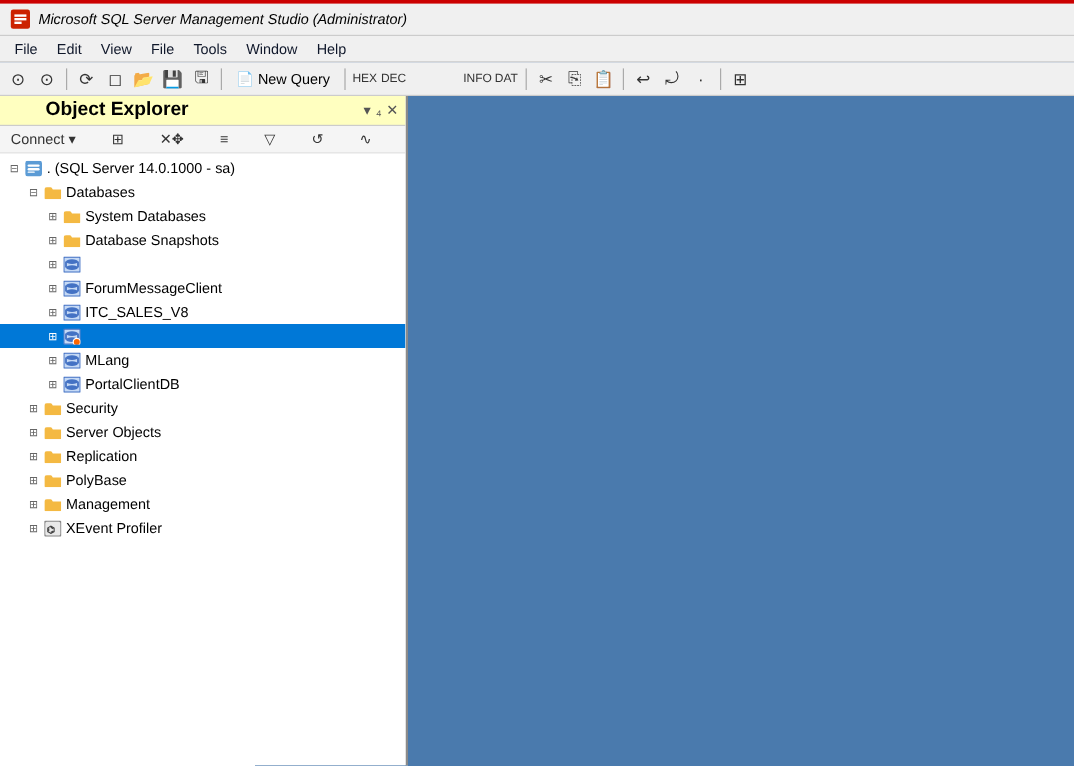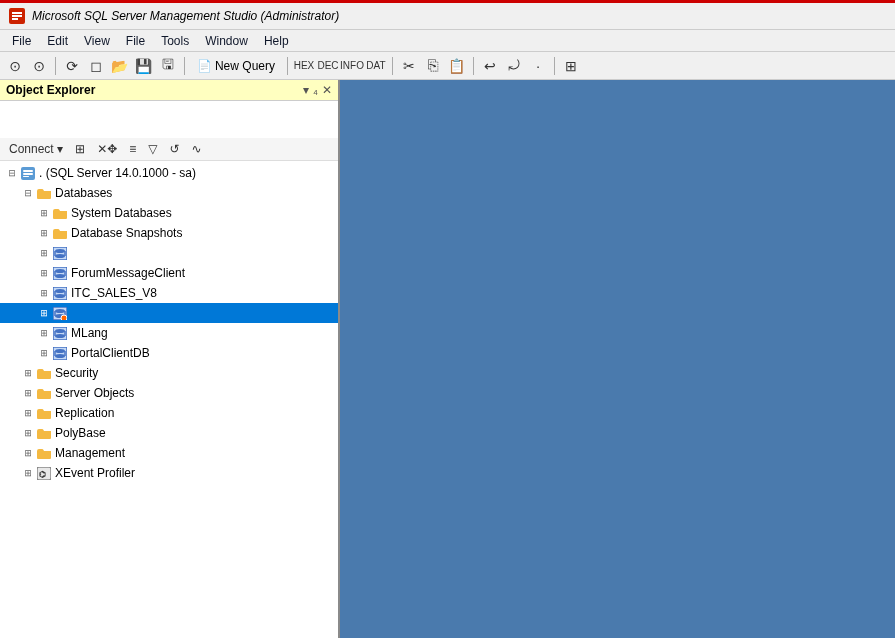--- a/index.html
+++ b/index.html
@@ -116,37 +116,37 @@
       justify-content: space-between;
     }
     .oe-title-row {
       display: flex;
       align-items: center;
       justify-content: space-between;
       width: 100%;
     }
     .oe-title {
       font-weight: bold;
-      font-size: 12px;
+      font-size: 16px;
       color: #000;
+      margin-left: 32px;
     }
     .oe-header-icons {
       display: flex;
       align-items: center;
       gap: 4px;
       font-size: 12px;
       color: #555;
     }
     .oe-toolbar {
       background: #f5f5f5;
       border-bottom: 1px solid #ddd;
       padding: 2px 4px;
       display: flex;
-      gap: 2px;
-      margin-top: 37px;
+      gap: 20px;
     }
     .oe-toolbar-btn {
       font-size: 12px;
       padding: 1px 4px;
       cursor: pointer;
       color: #333;
       border: 1px solid transparent;
       border-radius: 2px;
     }
     .oe-tree {
@@ -242,21 +242,21 @@
   <div class="toolbar-btn">💾</div>
   <div class="toolbar-btn">🖫</div>
   <div class="toolbar-separator"></div>
   <div class="toolbar-new-query">
     <span>📄</span>
     <span>New Query</span>
   </div>
   <div class="toolbar-separator"></div>
   <div class="toolbar-btn" style="font-size:10px;">HEX</div>
   <div class="toolbar-btn" style="font-size:10px;">DEC</div>
-  <div class="toolbar-btn" style="font-size:10px;">INFO</div>
+  <div class="toolbar-btn" style="font-size:10px;margin-left:46px;">INFO</div>
   <div class="toolbar-btn" style="font-size:10px;">DAT</div>
   <div class="toolbar-separator"></div>
   <div class="toolbar-btn">✂</div>
   <div class="toolbar-btn">⎘</div>
   <div class="toolbar-btn">📋</div>
   <div class="toolbar-separator"></div>
   <div class="toolbar-btn">↩</div>
   <div class="toolbar-btn">⤾</div>
   <div class="toolbar-btn">·</div>
   <div class="toolbar-separator"></div>

